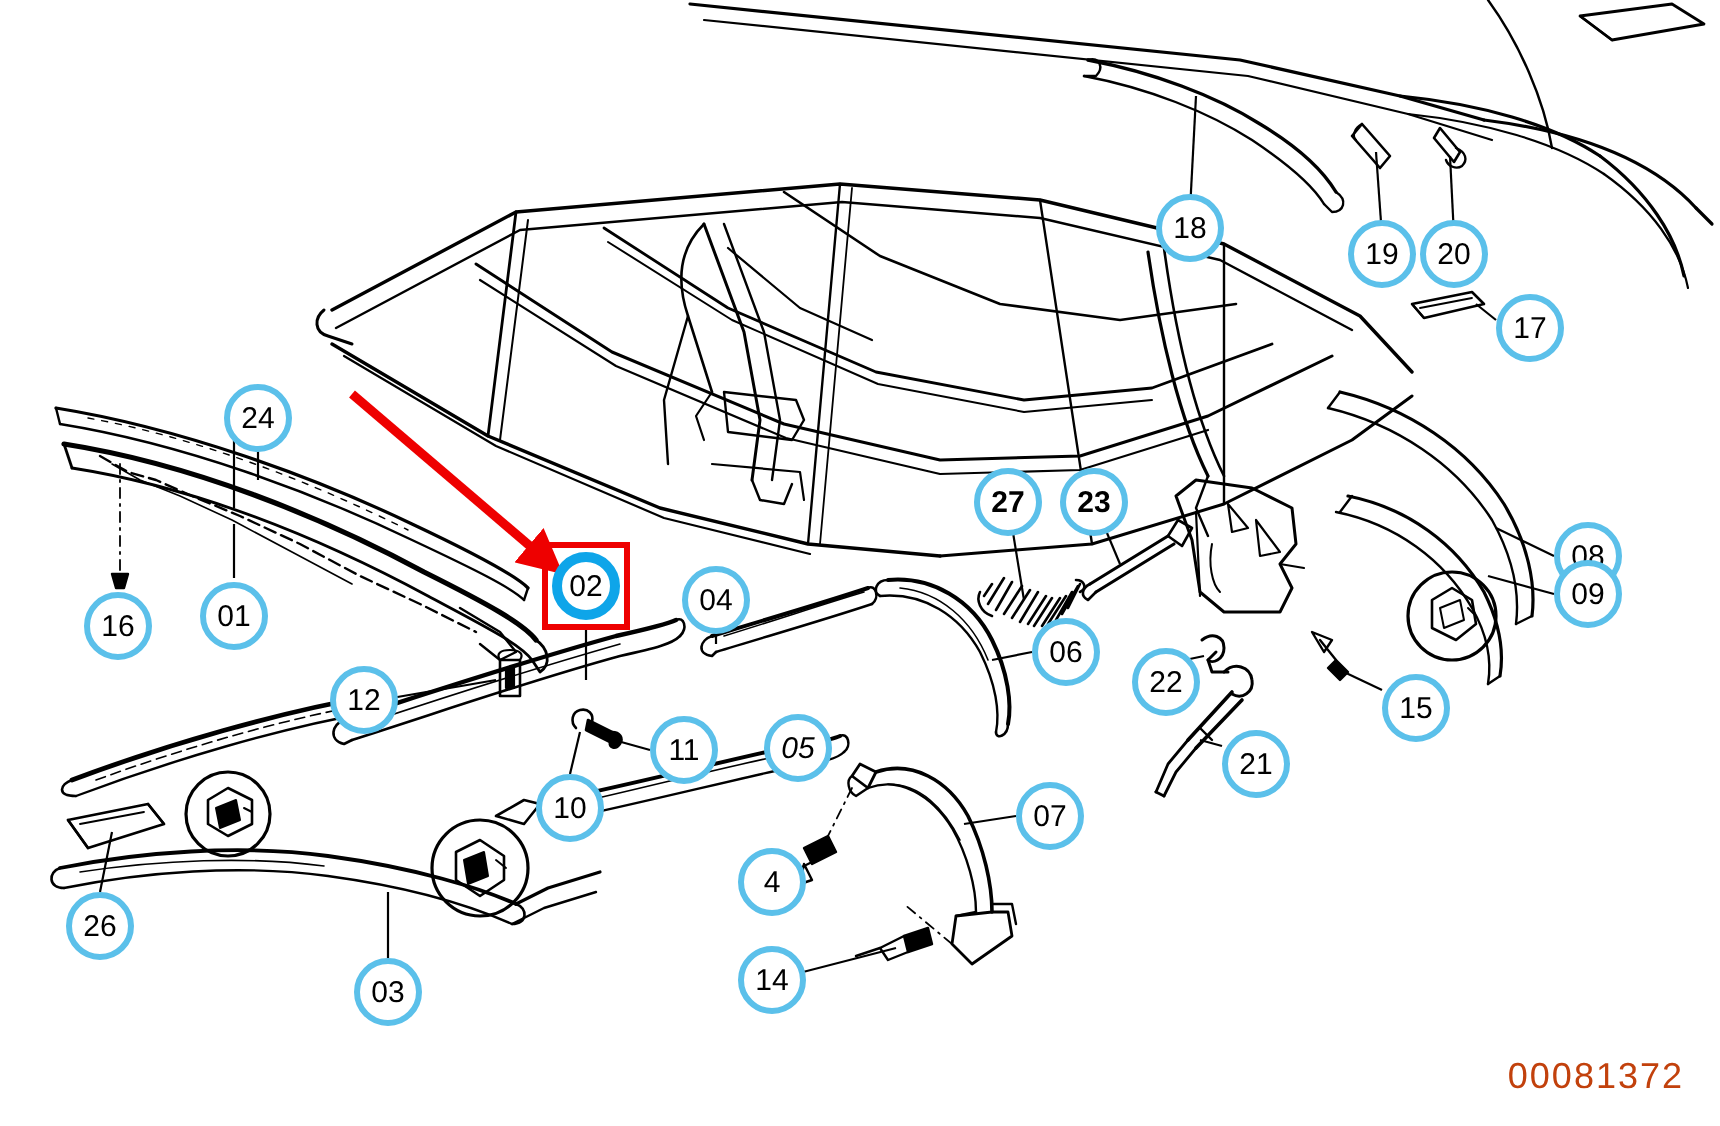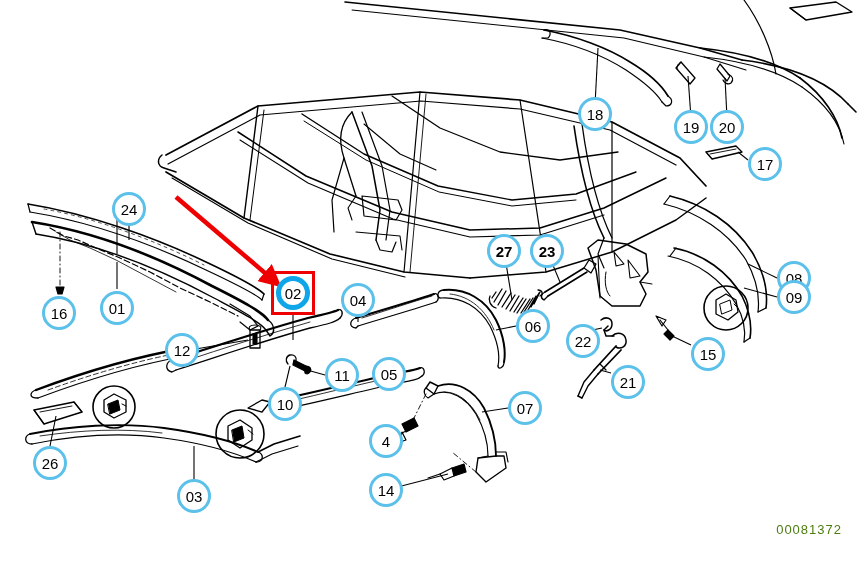--- a/index.html
+++ b/index.html
@@ -45,24 +45,24 @@
   .hl-box {
     position: absolute;
     box-sizing: border-box;
     border: 3px solid #ee0000;
     background: transparent;
     z-index: 29;
   }
   .diagram-id {
     position: absolute;
     right: 18px;
-    bottom: 26px;
+    bottom: 14px;
     font-family: "Liberation Sans", sans-serif;
-    font-size: 13px;
-    color: #4d7c0f;
+    font-size: 18px;
+    color: #c2410c;
     letter-spacing: 1px;
     z-index: 40;
   }
 </style>
 </head>
 <body>
 
 <div id="page">
 
   <svg id="artboard" viewBox="0 0 860 563">
@@ -314,21 +314,21 @@
     </g>
   </svg>
 
   <div class="hl-box" style="left: 271px; top: 271px; width: 44px; height: 44px; border-color: rgb(238, 0, 0);"></div>
 
   <div id="callout-layer">
       <div class="callout" style="left: 100px; top: 291px;">01</div>
       <div class="callout highlight" style="left: 276px; top: 276px;">02</div>
       <div class="callout" style="left: 177px; top: 479px;">03</div>
       <div class="callout" style="left: 341px; top: 283px;">04</div>
-      <div class="callout" style="left: 372px; top: 357px;">05</div>
+      <div class="callout" style="left: 382px; top: 357px; font-style: italic;">05</div>
       <div class="callout" style="left: 516px; top: 309px;">06</div>
       <div class="callout" style="left: 508px; top: 391px;">07</div>
       <div class="callout" style="left: 777px; top: 261px;">08</div>
       <div class="callout" style="left: 777px; top: 280px;">09</div>
       <div class="callout" style="left: 268px; top: 387px;">10</div>
       <div class="callout" style="left: 325px; top: 358px;">11</div>
       <div class="callout" style="left: 165px; top: 333px; text-align: center;">12</div>
       <div class="callout" style="left: 369px; top: 424px;">4</div>
       <div class="callout" style="left: 369px; top: 473px;">14</div>
       <div class="callout" style="left: 691px; top: 337px;">15</div>

